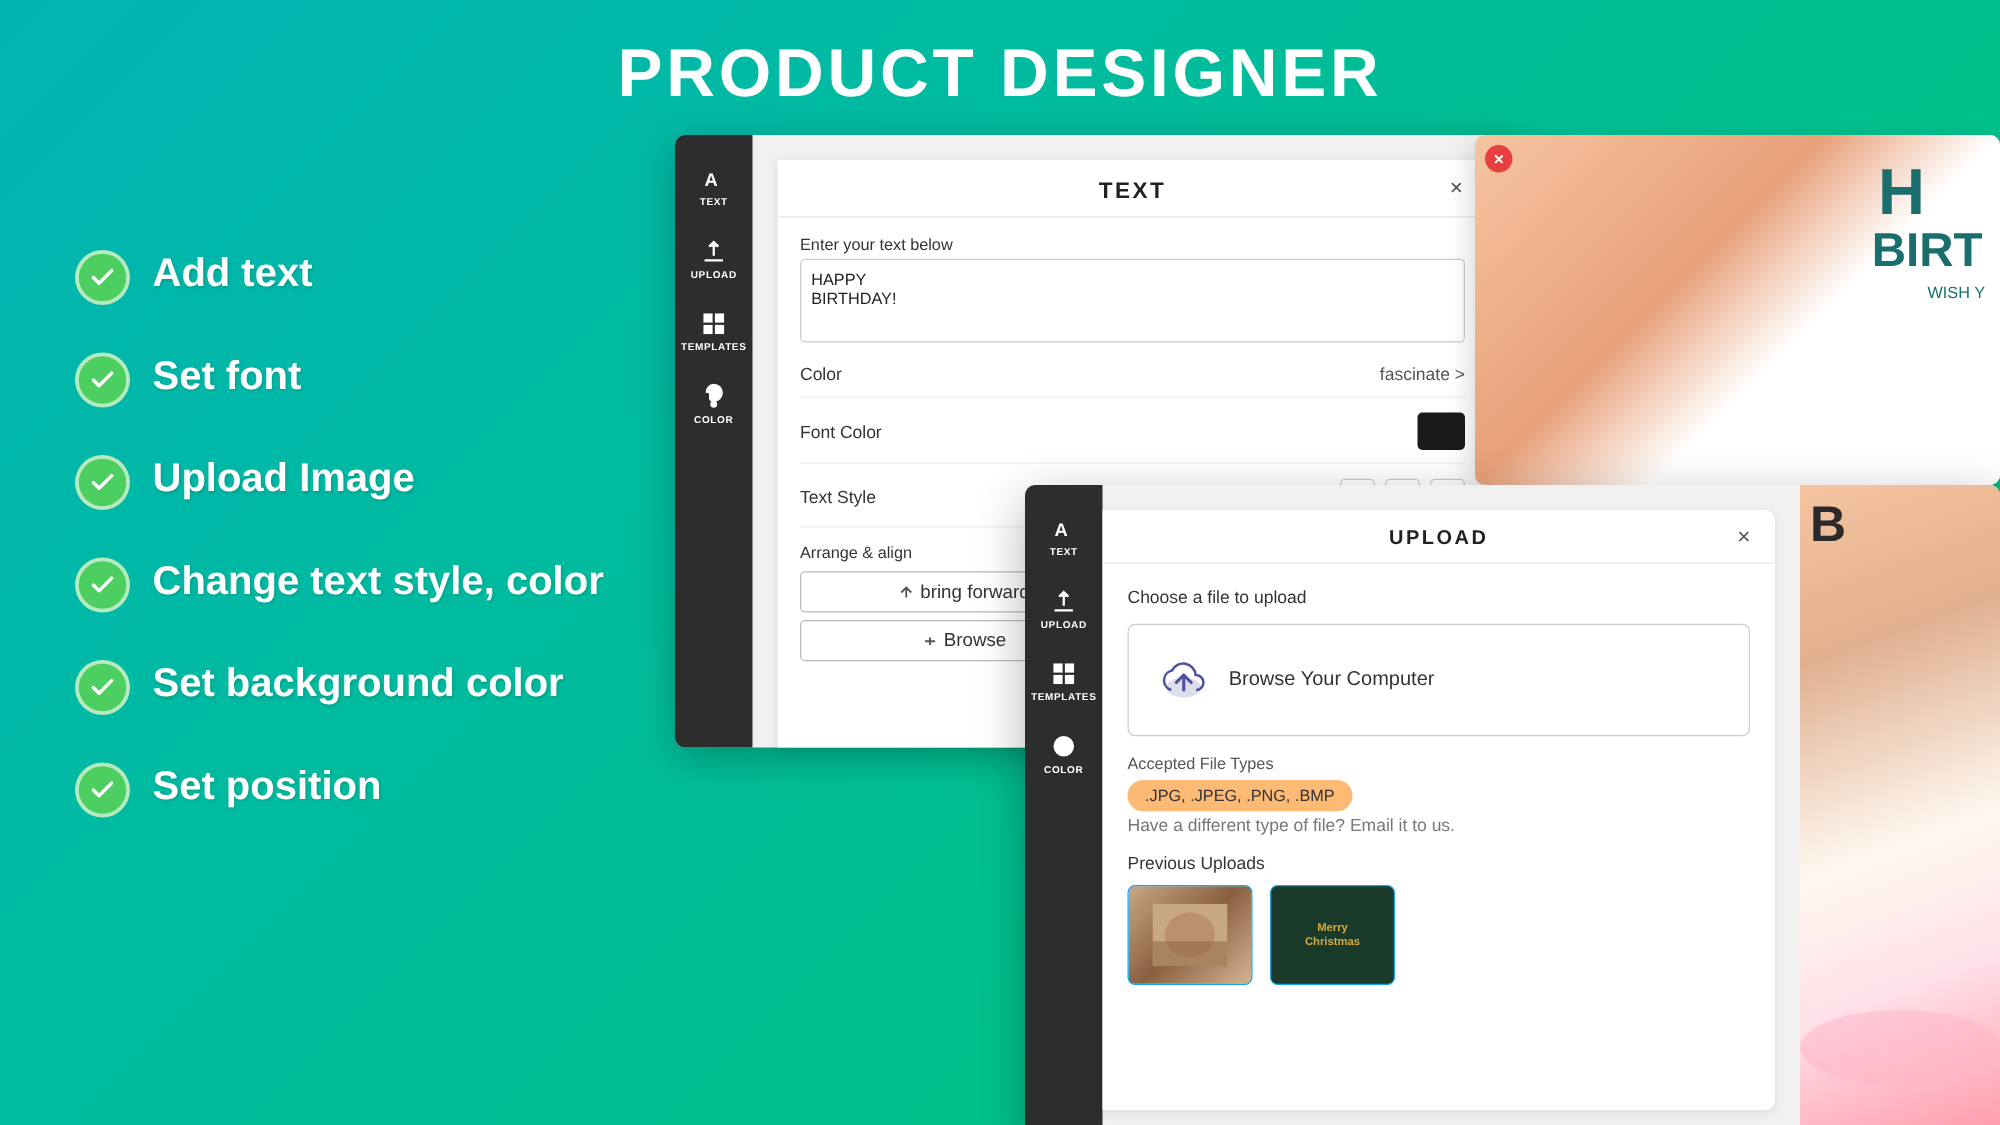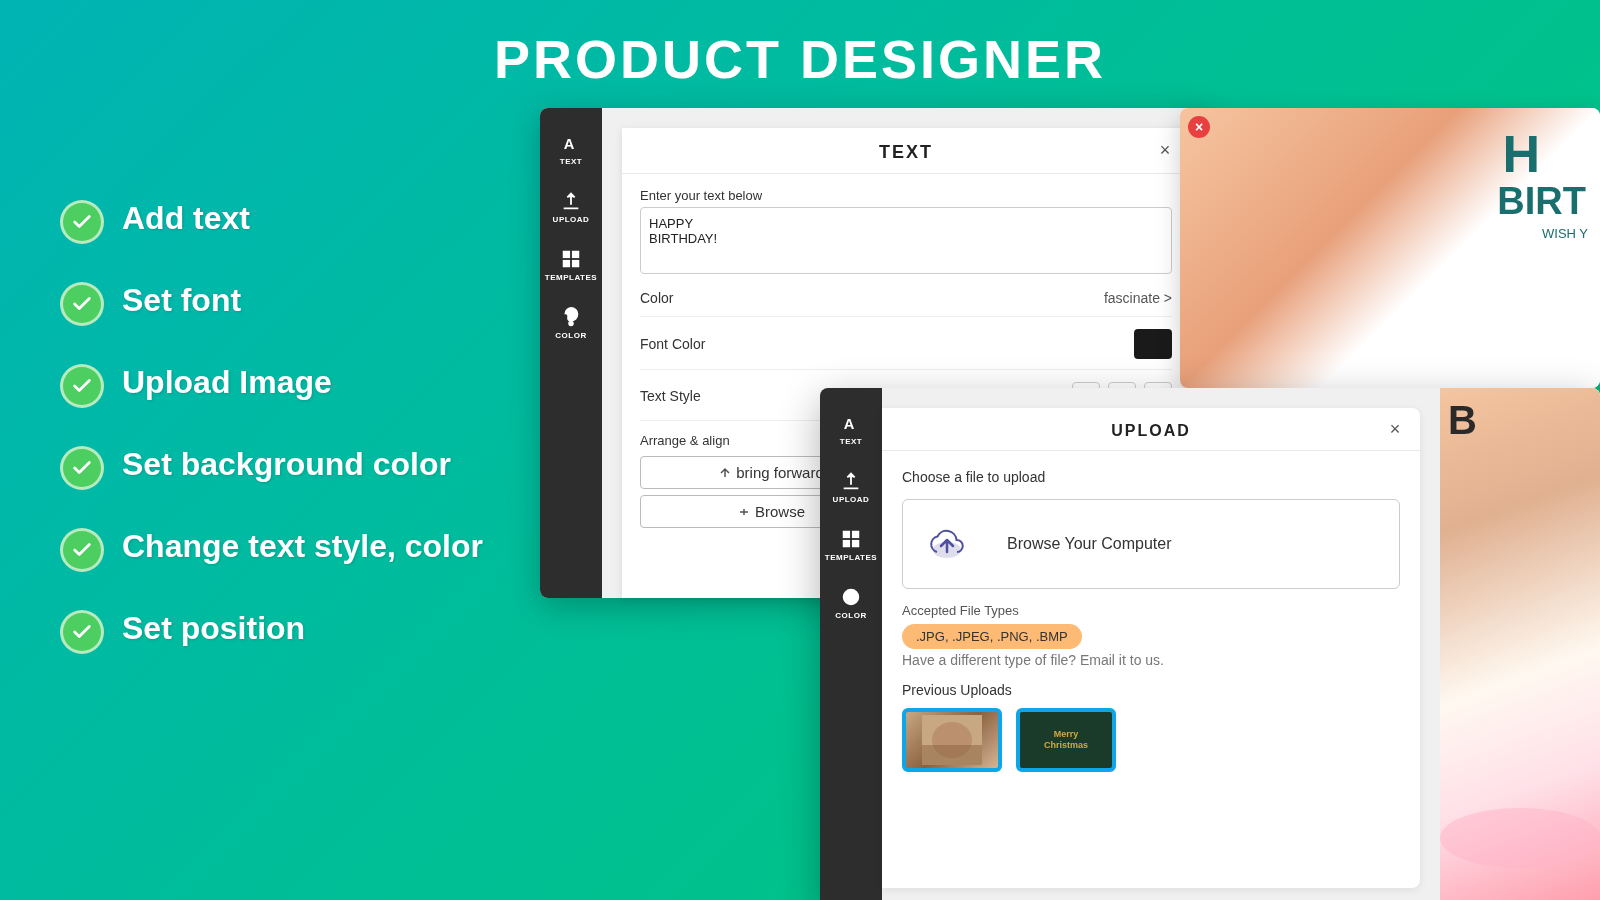--- a/index.html
+++ b/index.html
@@ -387,21 +387,20 @@
       width: 44px;
       height: 44px;
       display: flex;
       align-items: center;
       justify-content: center;
     }
     .browse-label {
       font-size: 16px;
       font-weight: 500;
       color: #333;
-      margin-left: 24px;
     }
 
     .accepted-label {
       font-size: 13px;
       color: #555;
     }
     .file-types-badge {
       background: #fdba74;
       border-radius: 14px;
       padding: 5px 14px;
@@ -419,24 +418,24 @@
       font-size: 14px;
       color: #333;
       font-weight: 500;
     }
     .prev-uploads-grid {
       display: flex;
       gap: 14px;
     }
     .prev-thumb {
       width: 100px;
-      height: 64px;
+      height: 80px;
       border-radius: 6px;
       overflow: hidden;
-      border: 4px solid #0ea5e9;
+      border: 1px solid #0ea5e9;
     }
     .thumb-1 {
       background: linear-gradient(135deg, #c8a882 0%, #8a6040 50%, #d4b494 100%);
       display: flex;
       align-items: center;
       justify-content: center;
     }
     .thumb-2 {
       background: #1a3a2a;
       display: flex;
@@ -493,29 +492,29 @@
       </svg>
     </div>
     <span class="feature-text">Upload Image</span>
   </li>
   <li>
     <div class="check-icon">
       <svg viewBox="0 0 24 24" fill="none" stroke="#fff" stroke-width="3" stroke-linecap="round" stroke-linejoin="round">
         <polyline points="20 6 9 17 4 12"></polyline>
       </svg>
     </div>
-    <span class="feature-text">Set background color</span>
+    <span class="feature-text">Change text style, color</span>
   </li>
   <li>
     <div class="check-icon">
       <svg viewBox="0 0 24 24" fill="none" stroke="#fff" stroke-width="3" stroke-linecap="round" stroke-linejoin="round">
         <polyline points="20 6 9 17 4 12"></polyline>
       </svg>
     </div>
-    <span class="feature-text">Change text style, color</span>
+    <span class="feature-text">Set background color</span>
   </li>
   <li>
     <div class="check-icon">
       <svg viewBox="0 0 24 24" fill="none" stroke="#fff" stroke-width="3" stroke-linecap="round" stroke-linejoin="round">
         <polyline points="20 6 9 17 4 12"></polyline>
       </svg>
     </div>
     <span class="feature-text">Set position</span>
   </li>
 </ul>

